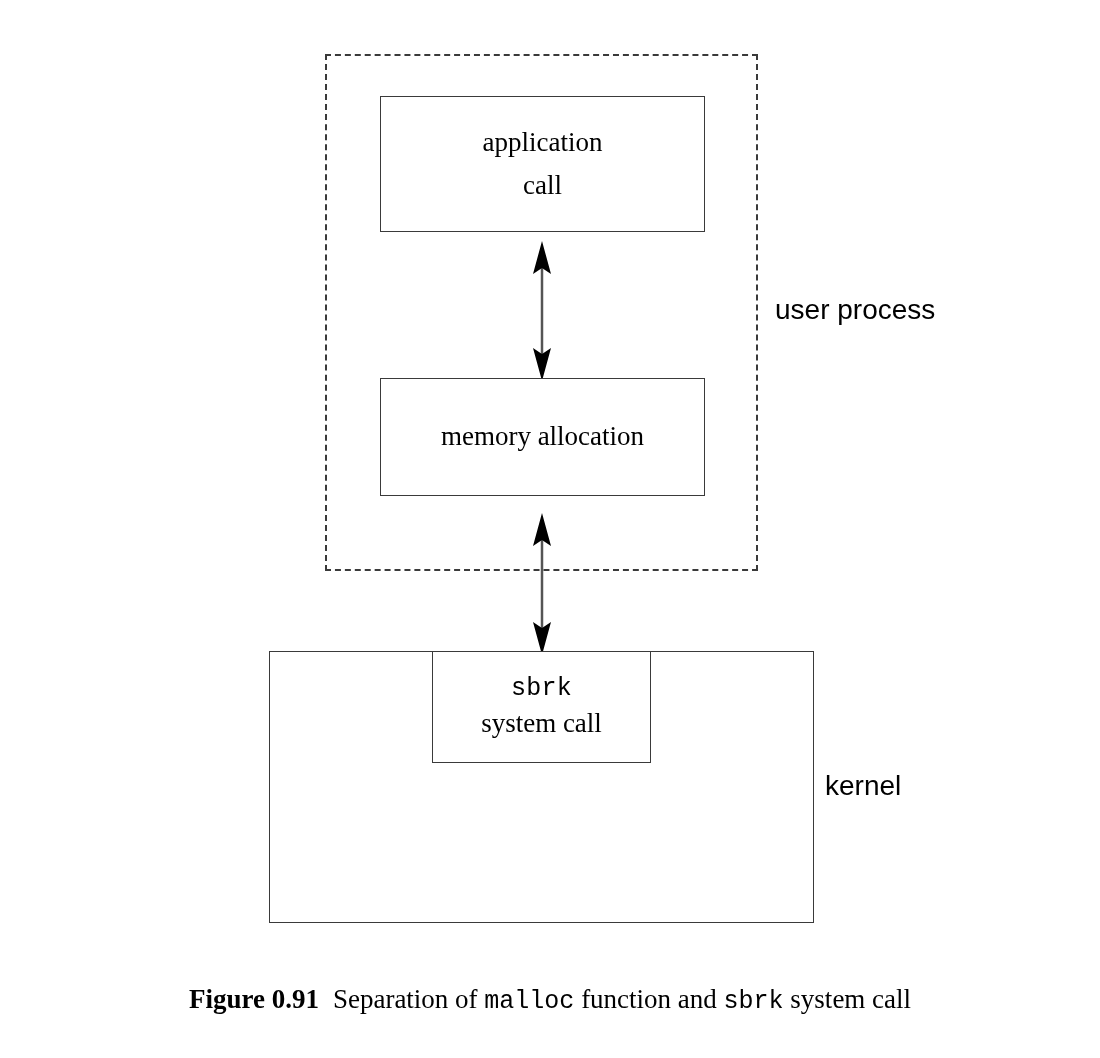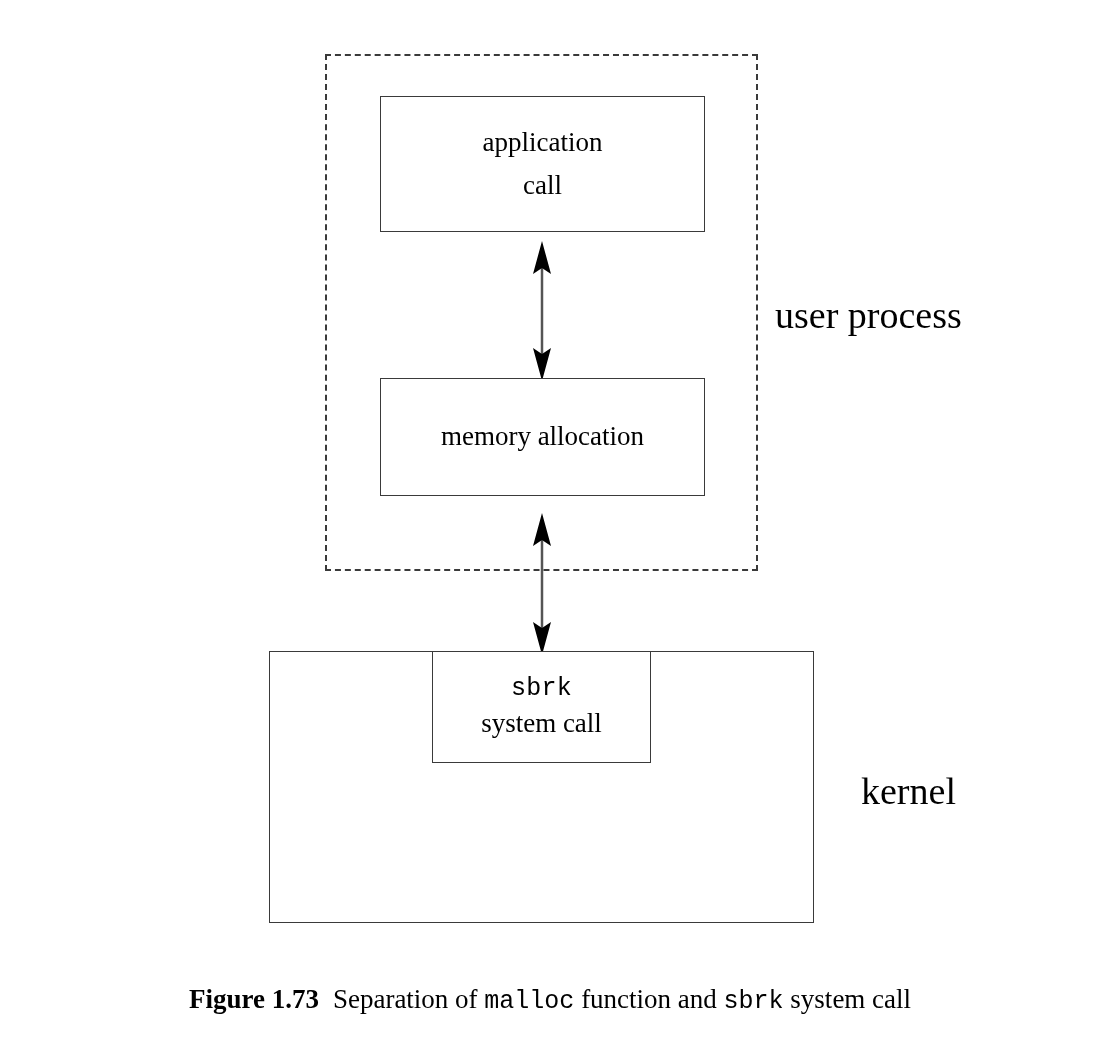--- a/index.html
+++ b/index.html
@@ -88,33 +88,32 @@
     left: 432px;
     top: 651px;
     width: 219px;
     height: 112px;
     z-index: 5;
   }
 
   
   .side-label {
     position: absolute;
-    font-size: 38px;
+    font-size: 28px;
     line-height: 1;
     white-space: nowrap;
-    font-family: Liberation Serif, serif;
+    font-family: Liberation Sans, sans-serif;
   }
   #user-process-label {
     left: 775px;
     top: 296px;
   }
   #kernel-label {
     left: 825px;
     top: 772px;
-    margin-left: 36px;
   }
 
   
   .arrow-svg {
     position: absolute;
     z-index: 3;
     overflow: visible;
   }
   #arrow-app-malloc {
     left: 512px;
@@ -184,15 +183,15 @@
 
   <div class="box" id="sbrk-box">
     <div class="box-line mono">sbrk</div>
     <div class="box-line">system call</div>
   </div>
 
   <div class="side-label" id="user-process-label">user process</div>
 
   <div class="side-label" id="kernel-label">kernel</div>
 
-  <div id="figure-caption"><span class="cap-bold">Figure 1.73</span><span class="cap-gap"></span><span>Separation of</span> <span class="cap-mono">malloc</span> <span>function and</span> <span class="cap-mono">sbrk</span> <span>system call</span></div>
+  <div id="figure-caption"><span class="cap-bold">Figure 0.91</span><span class="cap-gap"></span><span>Separation of</span> <span class="cap-mono">malloc</span> <span>function and</span> <span class="cap-mono">sbrk</span> <span>system call</span></div>
 
 </div>
 
 </body></html>

